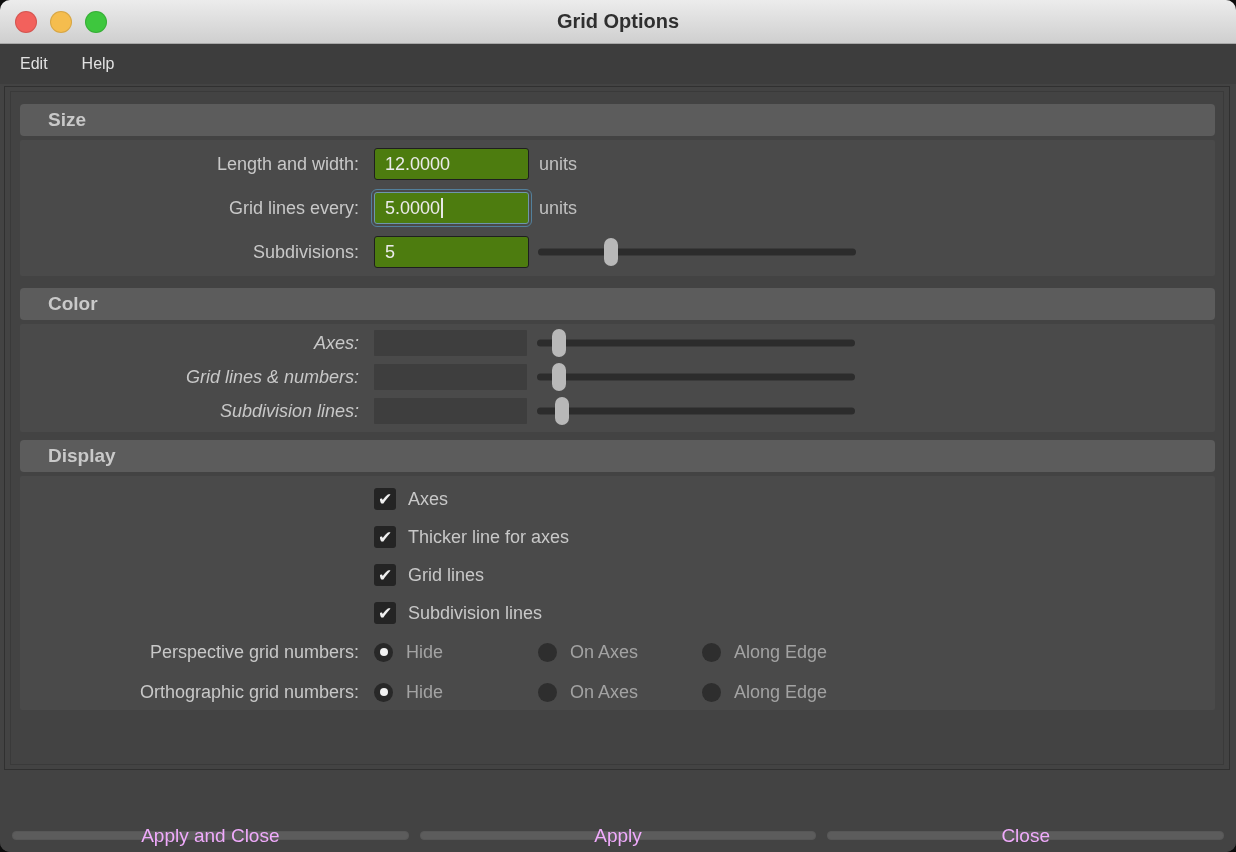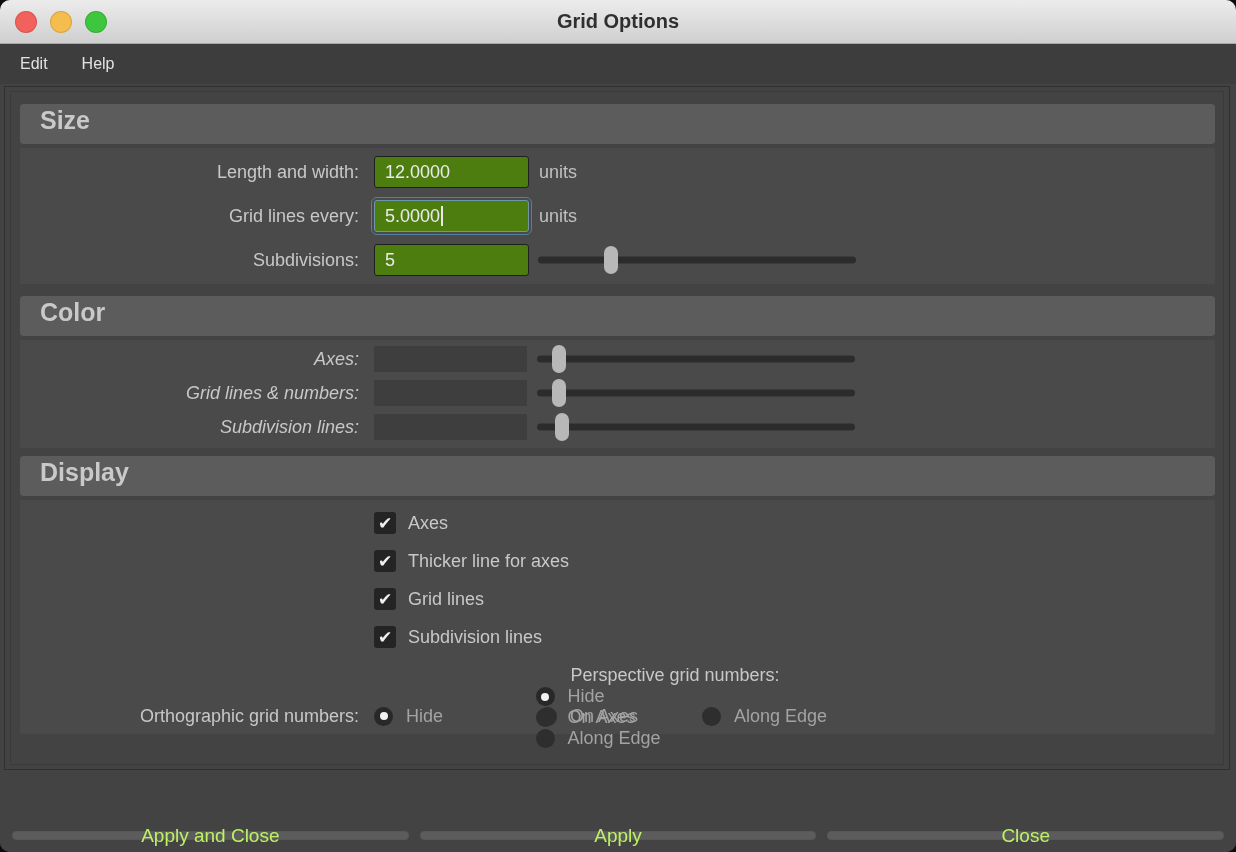--- a/index.html
+++ b/index.html
@@ -31,34 +31,34 @@
   .frame {
     position:absolute; top:2px; left:4px; right:6px; height:684px;
     border:1px solid #303030;
   }
   .frame-inner {
     position:absolute; top:4px; left:5px; right:5px; bottom:4px;
     border:1px solid #3a3a3a; background:#434343;
     padding:12px 8px 0 9px; overflow:hidden;
   }
   .section-header {
-    height:40px; line-height:32px; background:#5c5c5c; border-radius:4px;
-    font-size:25px; font-weight:bold; color:#c9c9c9; padding-left:20px;
+    height:32px; line-height:32px; background:#5c5c5c; border-radius:4px;
+    font-size:19px; font-weight:bold; color:#c9c9c9; padding-left:28px;
     margin-bottom:4px;
   }
   .section-body { background:#4a4a4a; border-radius:2px; }
   .body-size    { height:136px; padding-top:8px;  margin-bottom:12px; }
   .body-color   { height:108px; padding-top:6px;  margin-bottom:8px; }
   .body-display { height:234px; padding-top:12px; }
   .row { display:flex; align-items:center; }
   .row-size  { height:32px; margin-bottom:12px; }
   .row-color { height:26px; margin-bottom:8px;font-style:italic; }
   .row-check { height:22px; margin-bottom:16px; }
   .row-radio { height:22px; }
-  .row-radio-1 { margin-top:17px;flex-direction:column; }
+  .row-radio-1 { margin-top:17px; }
   .row-radio-2 { margin-top:18px; }
   .lbl {
     width:339px; text-align:right; font-size:18px; color:#c8c8c8;
     margin-right:15px; flex:none; white-space:nowrap;
   }
   .units { font-size:18px; color:#c0c0c0; margin-left:10px; }
   
   .field {
     width:155px; height:32px; background:#4d7c0f; border:1px solid #1f1f1f;
     border-radius:3px; color:#ebebeb; font-size:18px; display:flex;
@@ -95,21 +95,21 @@
   .radio.selected { background:#282828; }
   .radio.selected::after { content:""; width:8px; height:8px; border-radius:50%; background:#f2f2f2; }
   .radio-label { font-size:18px; color:#a3a3a3; margin-left:13px; }
   
   .buttonbar {
     position:absolute; left:12px; right:12px; top:705px; height:51px;
     display:flex; gap:11px;
   }
   .btn {
     flex:1; background:#5c5c5c; border:1px solid #575757; border-radius:4px;
-    color:#bef264; font-size:19px; font-family:"Liberation Sans", sans-serif;
+    color:#f0abfc; font-size:19px; font-family:"Liberation Sans", sans-serif;
     display:flex; align-items:center; justify-content:center; cursor:pointer;margin-top:42px;
   }
 </style>
 </head>
 <body>
 
 <div class="window">
 
   <div class="titlebar">
     <div class="traffic">

